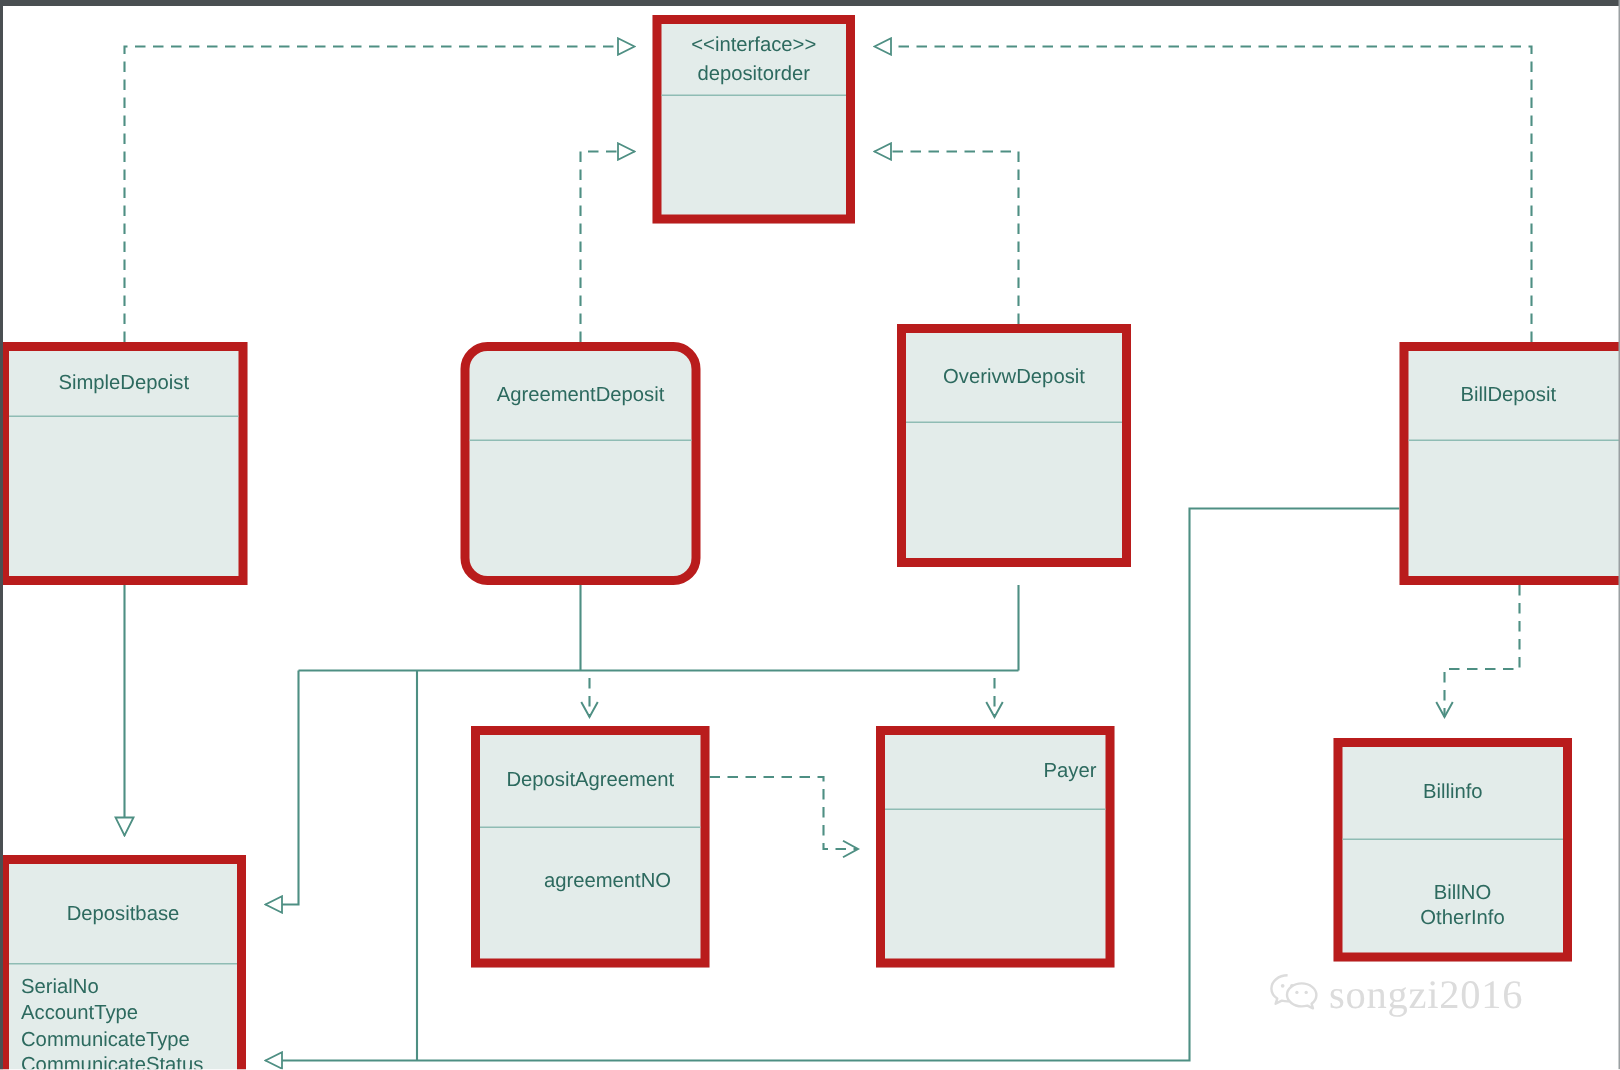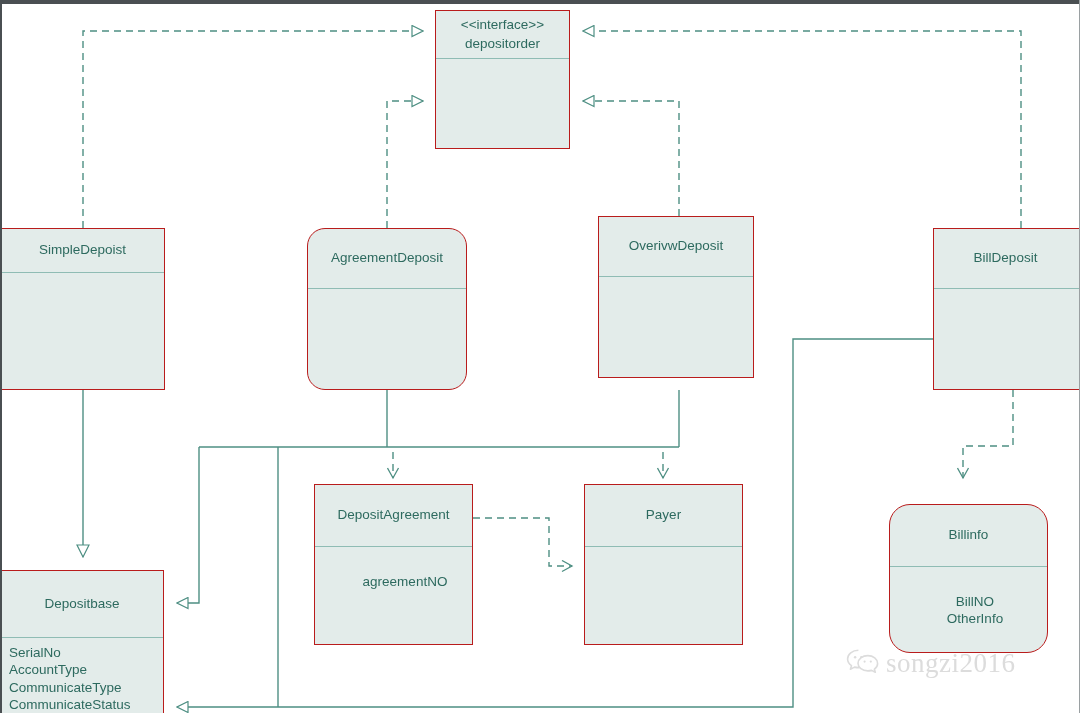--- a/index.html
+++ b/index.html
@@ -38,21 +38,21 @@
     width: 1px; height: 713px;
     background: #9aa0a2;
     z-index: 40;
   }
 
   
   .uml-box {
     position: absolute;
     box-sizing: border-box;
     background: #e3ecea;
-    border: 1px solid #b91c1c;
+    border: 6px solid #b91c1c;
     z-index: 20;
   }
   .uml-header {
     box-sizing: border-box;
     border-bottom: 1px solid #8fbcb4;
     display: flex;
     align-items: center;
     justify-content: center;
     text-align: center;
     color: #2d6a5f;
@@ -216,26 +216,26 @@
   <div class="uml-box" style="left:314px; top:484px; width:159px; height:161px;">
     <div class="uml-header" style="height:62px;">
       <span>DepositAgreement</span>
     </div>
     <div class="uml-body center-top" style="height:98px;margin-left:23px;">
       <div class="attr-line">agreementNO</div>
     </div>
   </div>
 
   <div class="uml-box" style="left:584px; top:484px; width:159px; height:161px;">
-    <div class="uml-header" style="height:62px;">
+    <div class="uml-header" style="height:50px;justify-content:flex-end;">
       <span>Payer</span>
     </div>
   </div>
 
-  <div class="uml-box" style="left:889px; top:504px; width:159px; height:149px;border-radius:21px;">
+  <div class="uml-box" style="left:889px; top:492px; width:159px; height:149px;">
     <div class="uml-header" style="height:62px;">
       <span>Billinfo</span>
     </div>
     <div class="uml-body center-top" style="height:86px;margin-left:13px;">
       <div class="attr-line">BillNO</div>
       <div class="attr-line">OtherInfo</div>
     </div>
   </div>
 
   <div class="uml-box" style="left:0px; top:570px; width:164px; height:150px;">

